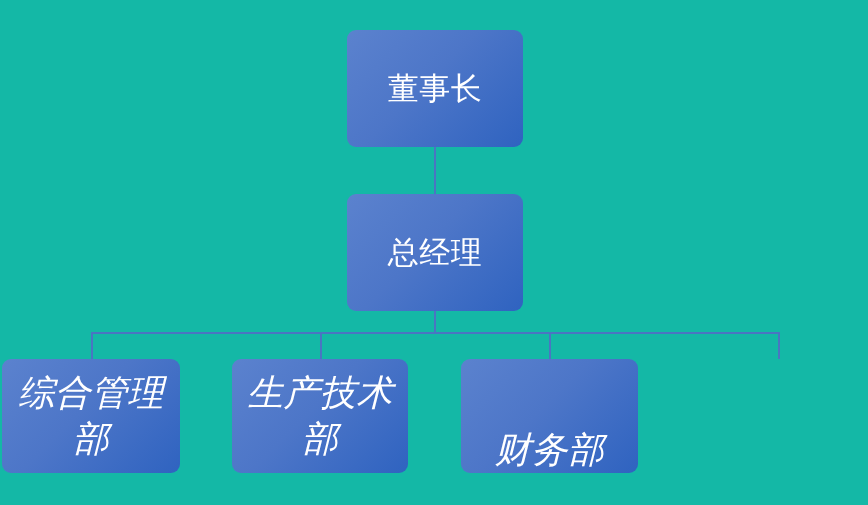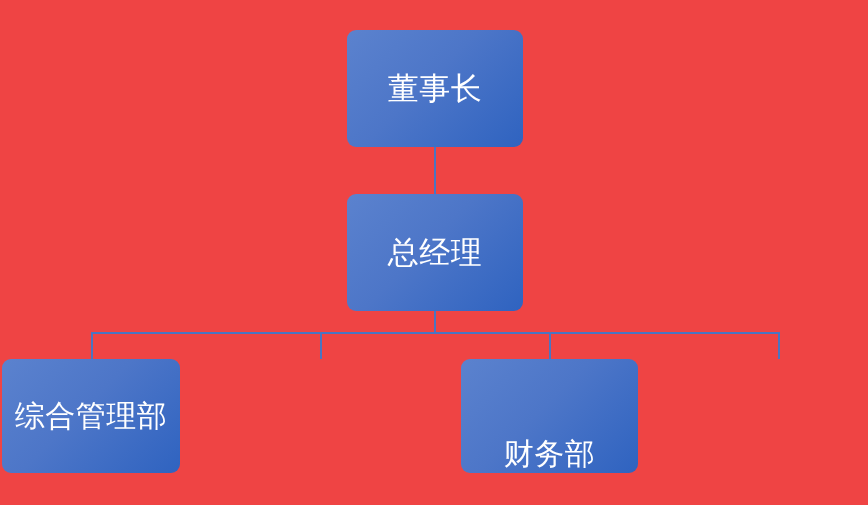--- a/index.html
+++ b/index.html
@@ -12,21 +12,21 @@
     width: 868px;
     height: 505px;
     overflow: hidden;
     font-family: "Liberation Sans", "DejaVu Sans", sans-serif;
   }
 
   #org-chart {
     position: relative;
     width: 868px;
     height: 505px;
-    background: #ef4444;
+    background: #14b8a6;
   }
 
   
   .connector {
     position: absolute;
     background: #4a75c2;
   }
   .connector.v { width: 2px; }
   .connector.h { height: 2px; }
 
@@ -69,21 +69,21 @@
     width: 176px;
     height: 117px;
   }
   #node-general-manager .node-label { font-size: 31px; }
 
   
   .node.dept {
     top: 359px;
     height: 114px;
   }
-  .node.dept .node-label { font-size: 30px; }
+  .node.dept .node-label { font-size: 36px; font-style: italic; }
 
   #node-dept-0 { left: 2px;   width: 178px; }
   #node-dept-1 { left: 232px; width: 176px; }
   #node-dept-2 { left: 461px; width: 177px; align-items: flex-end; }
   #node-dept-3 { left: 691px; width: 171px; }
 
   
   #conn-chairman-to-gm { left: 434px; top: 147px;  height: 47px; }
   #conn-gm-stem        { left: 434px; top: 311px;  height: 22px; }
   #conn-bus            { left: 91px;  top: 332px;  width: 689px; }
@@ -113,19 +113,22 @@
   </div>
 
   <div class="node" id="node-general-manager">
     <span class="node-label">总经理</span>
   </div>
 
   <div class="node dept" id="node-dept-0">
     <span class="node-label">综合管理部</span>
   </div>
 
+  <div class="node dept" id="node-dept-1">
+    <span class="node-label">生产技术部</span>
+  </div>
 
   <div class="node dept" id="node-dept-2">
     <span class="node-label">财务部</span>
   </div>
 
 
 </div>
 
 </body></html>

